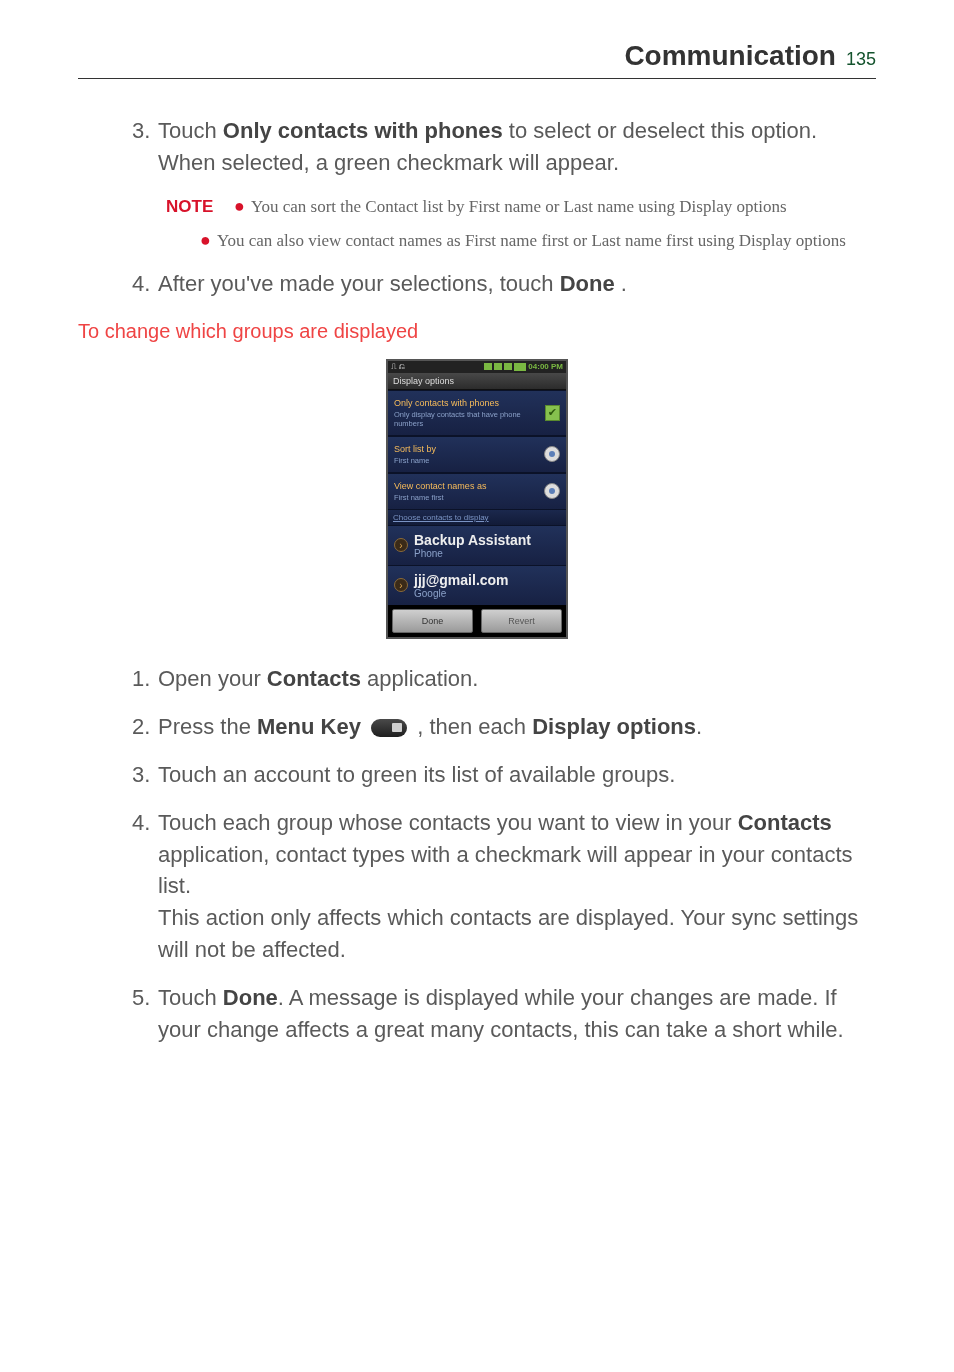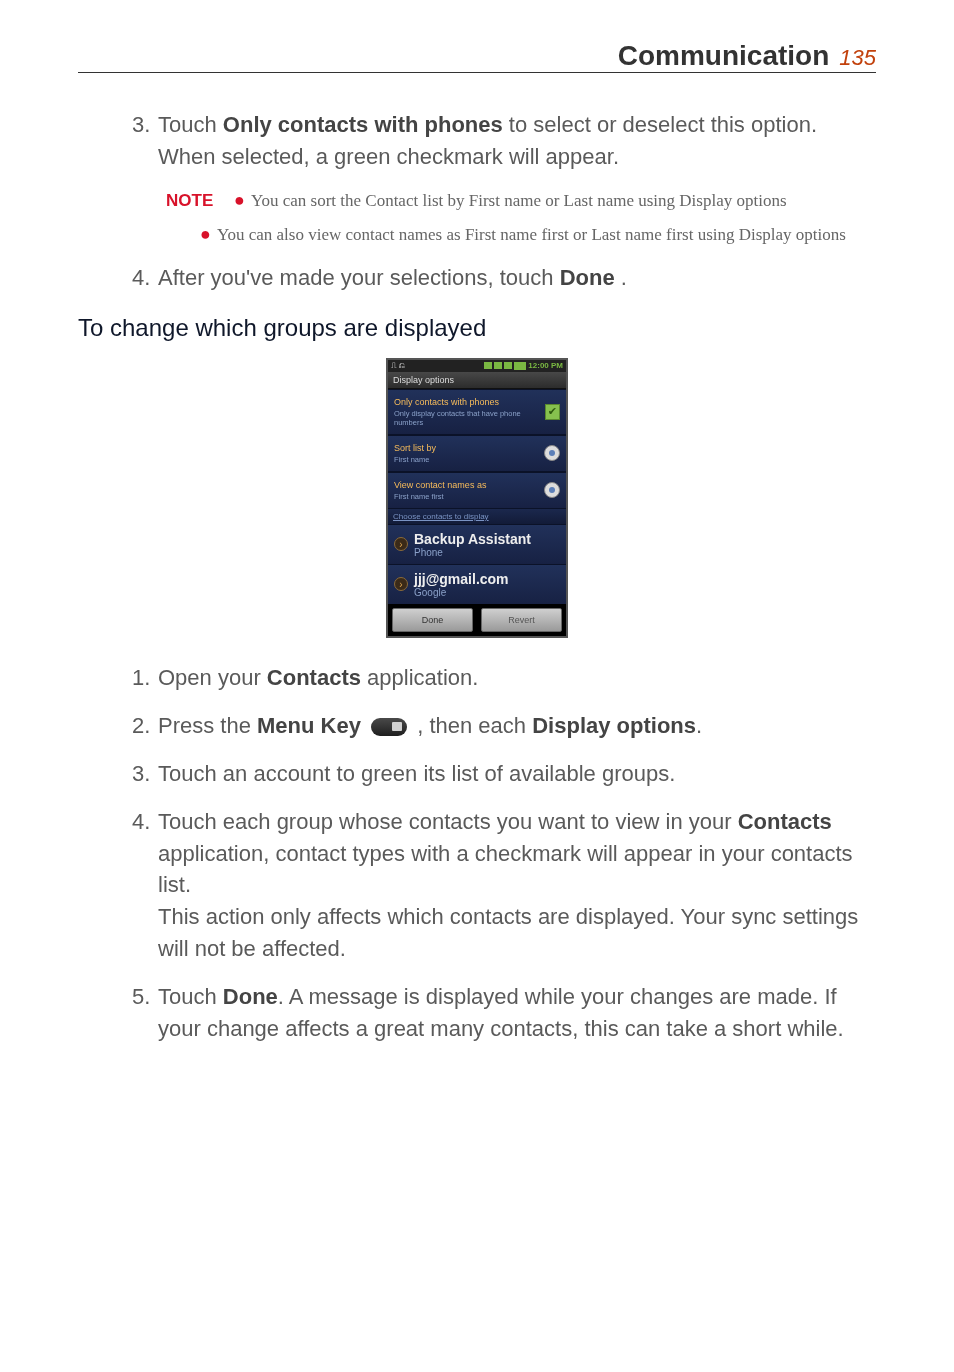--- a/index.html
+++ b/index.html
@@ -12,32 +12,32 @@
   }
   .page {
     padding: 40px 78px 60px 78px;
     box-sizing: border-box;
   }
   .header-row {
     display: flex;
     justify-content: flex-end;
     align-items: baseline;
     border-bottom: 1.5px solid #333;
+    padding-bottom: 6px;
     margin-bottom: 36px;
   }
   .header-title {
     font-size: 28px;
     font-weight: bold;
     color: #333;
     margin-right: 10px;
   }
   .header-page {
-    font-size: 22px;
-    color: #c2410c;
-    font-style: italic;
+    font-size: 18px;
+    color: #14532d;
   }
   .body-text {
     font-size: 22px;
     line-height: 1.45;
     color: #5a5a5a;
   }
   .ol-item {
     display: flex;
     margin-bottom: 16px;
   }
@@ -77,22 +77,22 @@
     line-height: 1.2;
   }
   .note-body {
     flex: 1;
     font-family: Liberation Serif, serif;
   }
   .note-sub {
     margin-left: 68px;
   }
   .sub-head {
-    color: #0f172a;
-    font-size: 24px;
+    color: #ef4444;
+    font-size: 20px;
     margin-top: 12px;
     margin-bottom: 16px;
   }
   .screenshot-wrap {
     display: flex;
     justify-content: center;
     margin: 12px 0 24px 0;
   }
   .phone-screen {
     width: 182px;
@@ -228,21 +228,21 @@
       <div class="status-bar">
         <div class="status-left">
           <span>⎍</span>
           <span>⎌</span>
         </div>
         <div class="status-right">
           <span class="sig-icon"></span>
           <span class="sig-icon"></span>
           <span class="sig-icon"></span>
           <span class="battery-icon"></span>
-          <span class="status-time">12:00 PM</span>
+          <span class="status-time">04:00 PM</span>
         </div>
       </div>
       <div class="titlebar">Display options</div>
 
       <div class="setting-row">
         <div>
           <div class="setting-main">Only contacts with phones</div>
           <div class="setting-sub">Only display contacts that have phone numbers</div>
         </div>
         <div class="check-box">✔</div>

